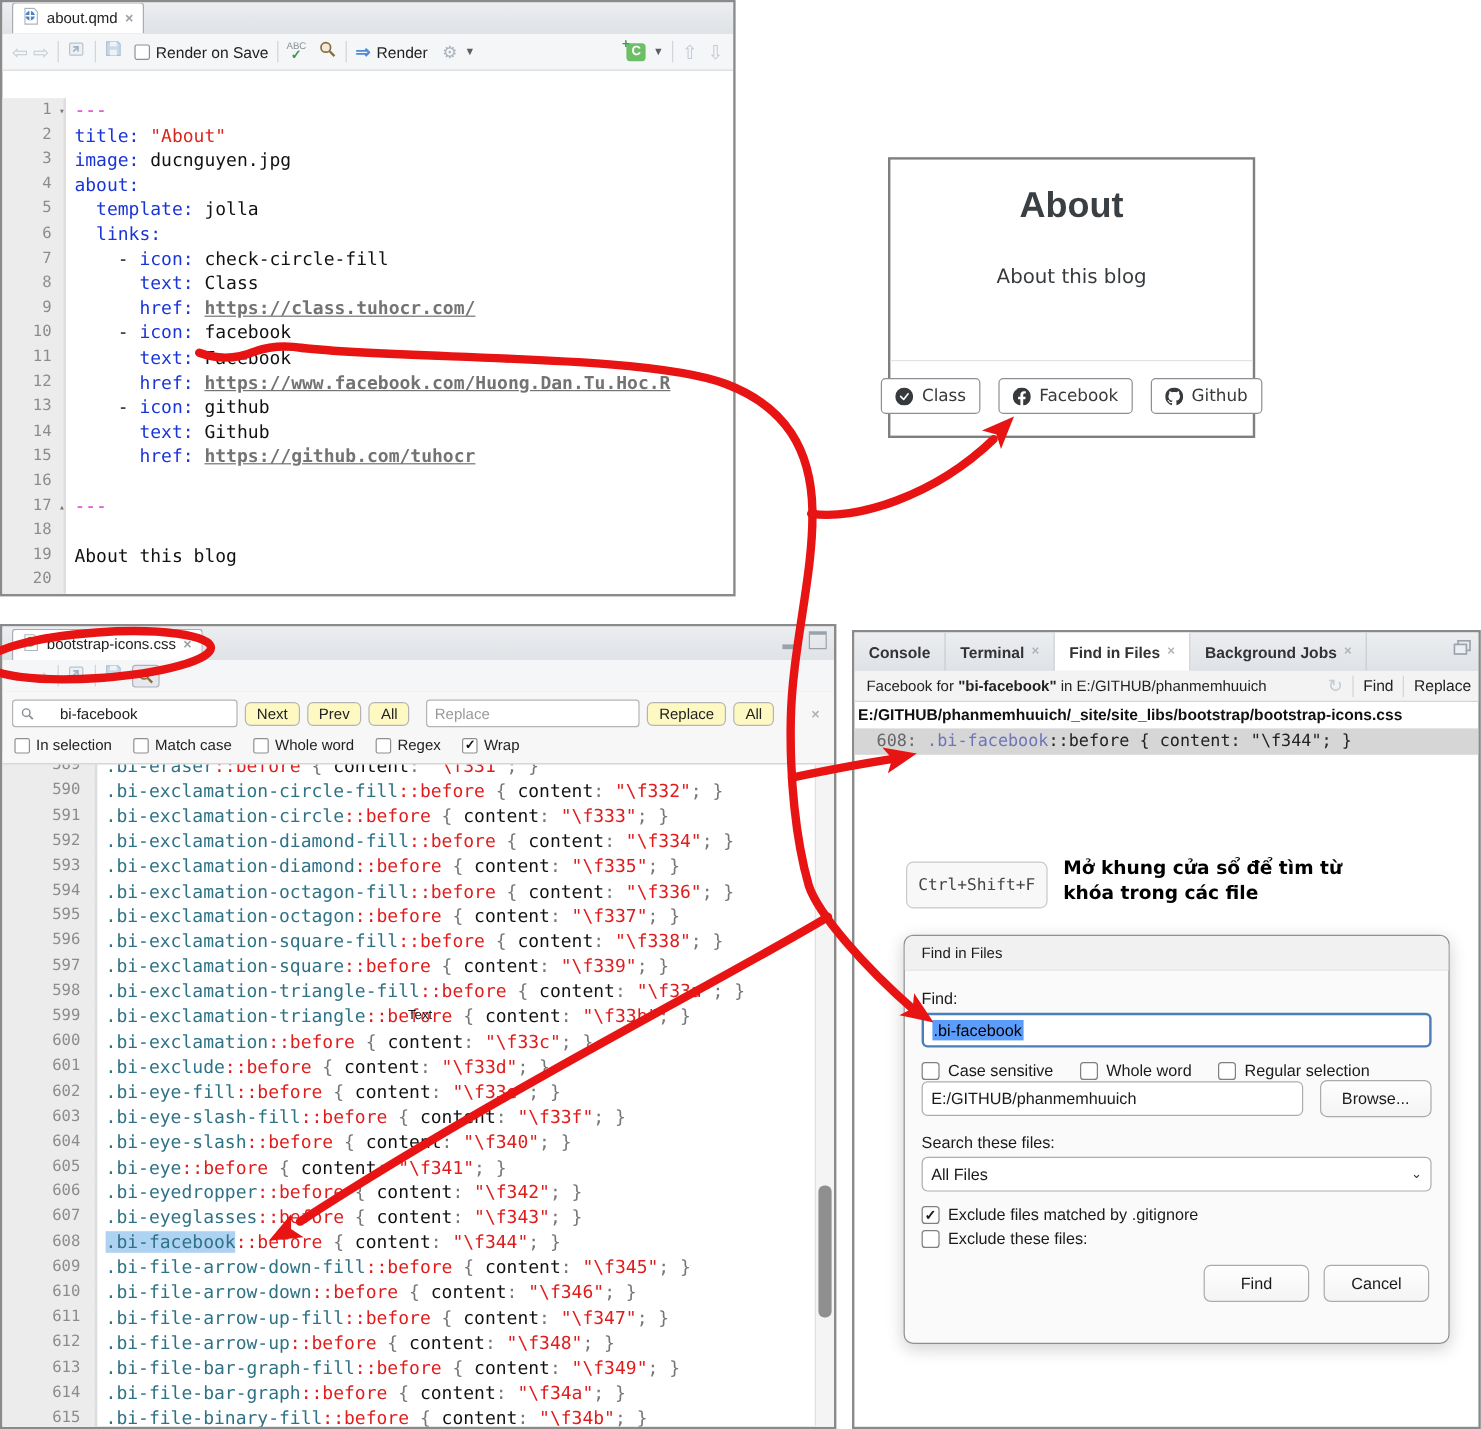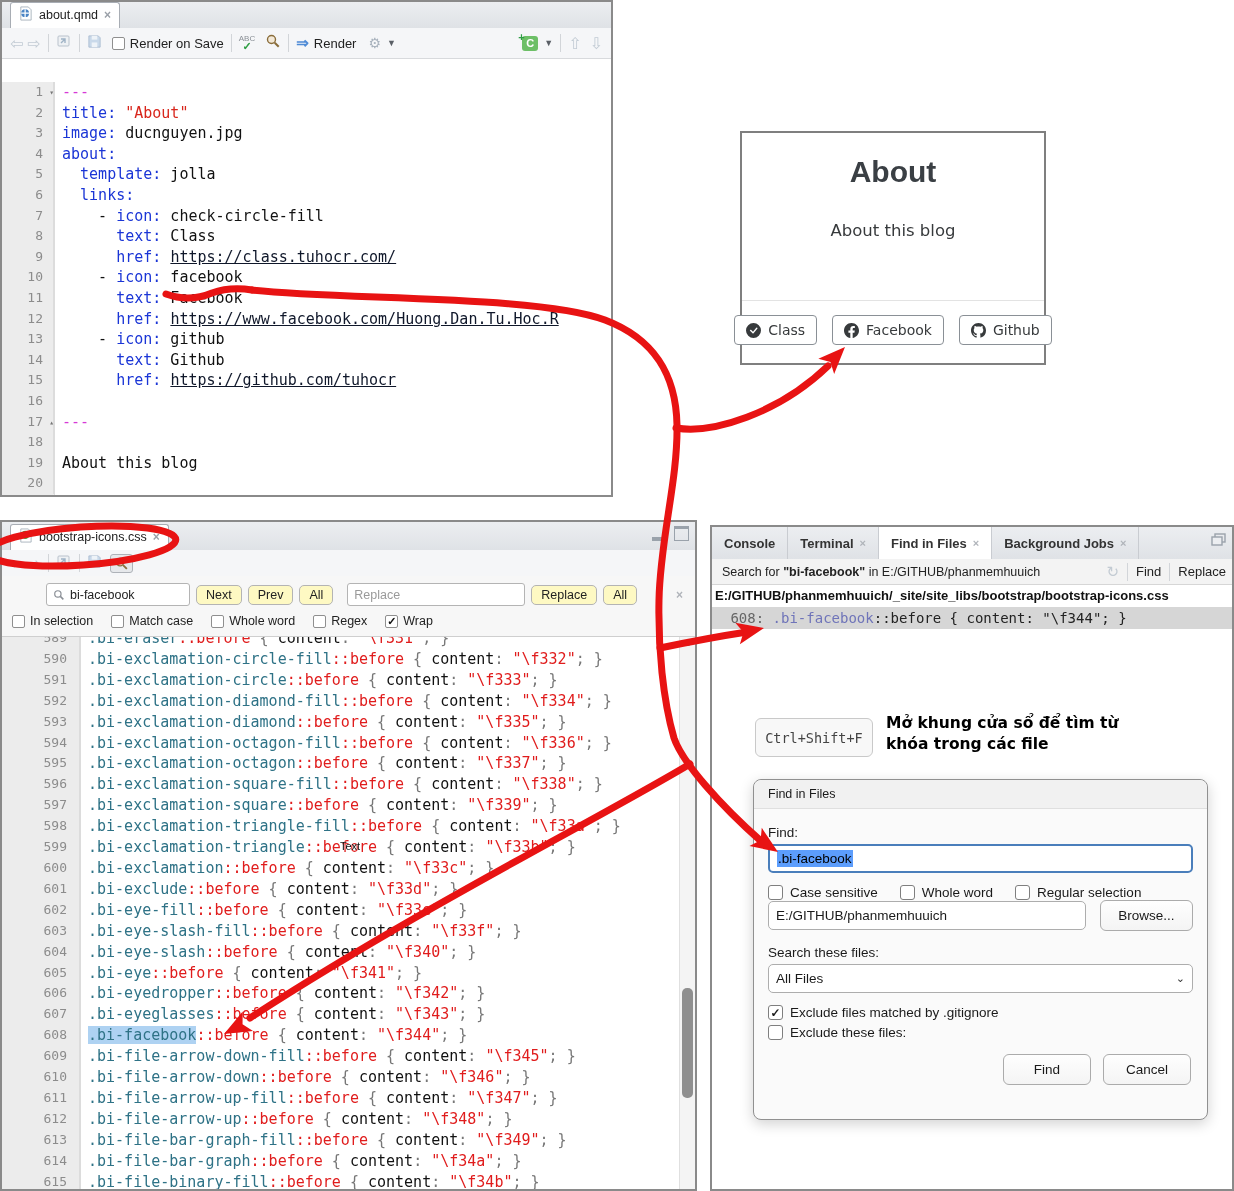--- a/index.html
+++ b/index.html
@@ -15,21 +15,21 @@
   .navarr{font-size:16px;color:#c2cbd4;font-family:"DejaVu Sans",sans-serif;}
   
   .codearea{position:absolute;font-family:"DejaVu Sans Mono","Liberation Mono",monospace;font-size:15px;white-space:pre;}
   .cl{display:flex;}
   .ln{flex:0 0 52px;text-align:right;padding-right:10px;box-sizing:border-box;color:#8c8c8c;font-size:13px;background:#ececec;border-right:1px solid #dcdcdc;position:relative;}
   .csslines .ln{flex:0 0 78px;padding-right:12px;}
   .lc{padding-left:8px;color:#111;}
   .fold{position:absolute;right:-1px;top:1px;font-size:8px;color:#777;}
   .gutterfill{position:absolute;width:52px;background:#ececec;border-right:1px solid #dcdcdc;}
   .k{color:#1a35d6;} .s{color:#d8261c;} .m{color:#d63ad6;} .t{color:#111;}
-  .u{color:#0f172a;text-decoration:underline;}
+  .u{color:#737373;text-decoration:underline;font-weight:bold;}
   .sel{color:#2e7286;} .red{color:#e01c1c;} .pun{color:#777;} .prop{color:#111;}
   .hl{background:#aed2f2;}
   
   .cb{display:inline-flex;align-items:center;gap:5px;font-size:12.5px;color:#222;}
   .cb .box{width:13px;height:13px;border:1px solid #8f8f8f;border-radius:2px;background:#fff;display:inline-flex;align-items:center;justify-content:center;font-size:11px;line-height:1;color:#111;box-sizing:border-box;}
   .cb.checked .box::after{content:"\2713";font-weight:bold;}
   .btn{display:inline-flex;align-items:center;justify-content:center;border:1px solid #b4b4b4;background:#fef9c3;border-radius:5px;font-size:12.5px;color:#222;padding:2px 9px;}
   .input{border:1px solid #b4b4b4;background:#fff;border-radius:3px;font-size:12.5px;color:#222;display:flex;align-items:center;padding:0 6px;box-sizing:border-box;}
   .ph{color:#9a9a9a;}
   
@@ -181,21 +181,21 @@
         </svg></span>
     <span style="margin-left:8px;border:1px solid #aeb2b8;background:#e6e8eb;border-radius:3px;padding:1px 3px;display:inline-flex;">
       <svg width="15" height="15" viewBox="0 0 16 16">
           <circle cx="6.5" cy="6.5" r="4" fill="#f3e9d8" stroke="#8a6d3b" stroke-width="1.4"></circle>
           <path d="M9.7 9.7l4 4" stroke="#8a6d3b" stroke-width="2"></path>
         </svg>
     </span>
   </div>
   <div class="toolbar" style="top:54px;height:60px;background:#f7f7f7;border-bottom:1px solid #cfcfcf;display:block;z-index:3;">
     <div style="display:flex;align-items:center;padding:7px 8px 0 8px;gap:6px;">
-      <span class="input" style="width:144px;height:23px;gap:5px;margin-left:36px;">
+      <span class="input" style="width:188px;height:23px;gap:21px;">
         <svg width="12" height="12" viewBox="0 0 16 16">
             <circle cx="6.5" cy="6.5" r="4.2" fill="none" stroke="#8a8f96" stroke-width="1.6"></circle>
             <path d="M9.8 9.8l4 4" stroke="#8a8f96" stroke-width="2"></path>
           </svg>
         <span>bi-facebook</span>
       </span>
       <span class="btn">Next</span>
       <span class="btn">Prev</span>
       <span class="btn">All</span>
       <span class="input ph" style="width:178px;height:23px;margin-left:8px;">Replace</span>
@@ -257,21 +257,21 @@
       </div>
     </div>
   <span style="position:absolute;right:6px;top:6px;">
     <svg width="15" height="14" viewBox="0 0 15 14">
         <rect x="4" y="1" width="10" height="8" fill="none" stroke="#9aa2ab" stroke-width="1.4"></rect>
         <rect x="1" y="4" width="10" height="8" fill="#eceef1" stroke="#9aa2ab" stroke-width="1.4"></rect>
       </svg>
   </span>
   <div style="position:absolute;left:0;right:0;top:32px;height:25px;background:#f3f3f3;border-bottom:1px solid #d6d6d6;display:flex;align-items:center;padding:0 6px 0 10px;font-size:12.5px;color:#222;">
     <span>
-      <span>Search for </span><b>"bi-facebook"</b><span> in E:/GITHUB/phanmemhuuich</span>
+      <span>Facebook for </span><b>"bi-facebook"</b><span> in E:/GITHUB/phanmemhuuich</span>
     </span>
     <span style="flex:1;"></span>
     <span style="color:#c3cbd3;font-size:15px;">↻</span>
     <span class="tsep" style="margin:0 8px;"></span>
     <span style="font-size:13px;">Find</span>
     <span class="tsep" style="margin:0 8px;"></span>
     <span style="font-size:13px;">Replace</span>
   </div>
   <div style="position:absolute;left:0;right:0;top:57px;height:23px;display:flex;align-items:center;padding-left:3px;font-size:13px;font-weight:bold;color:#111;">E:/GITHUB/phanmemhuuich/_site/site_libs/bootstrap/bootstrap-icons.css</div>
   <div style="position:absolute;left:0;right:0;top:80px;height:22px;background:#d6d6d6;display:flex;align-items:center;font-family:'DejaVu Sans Mono',monospace;font-size:14px;white-space:pre;padding-left:10px;">

